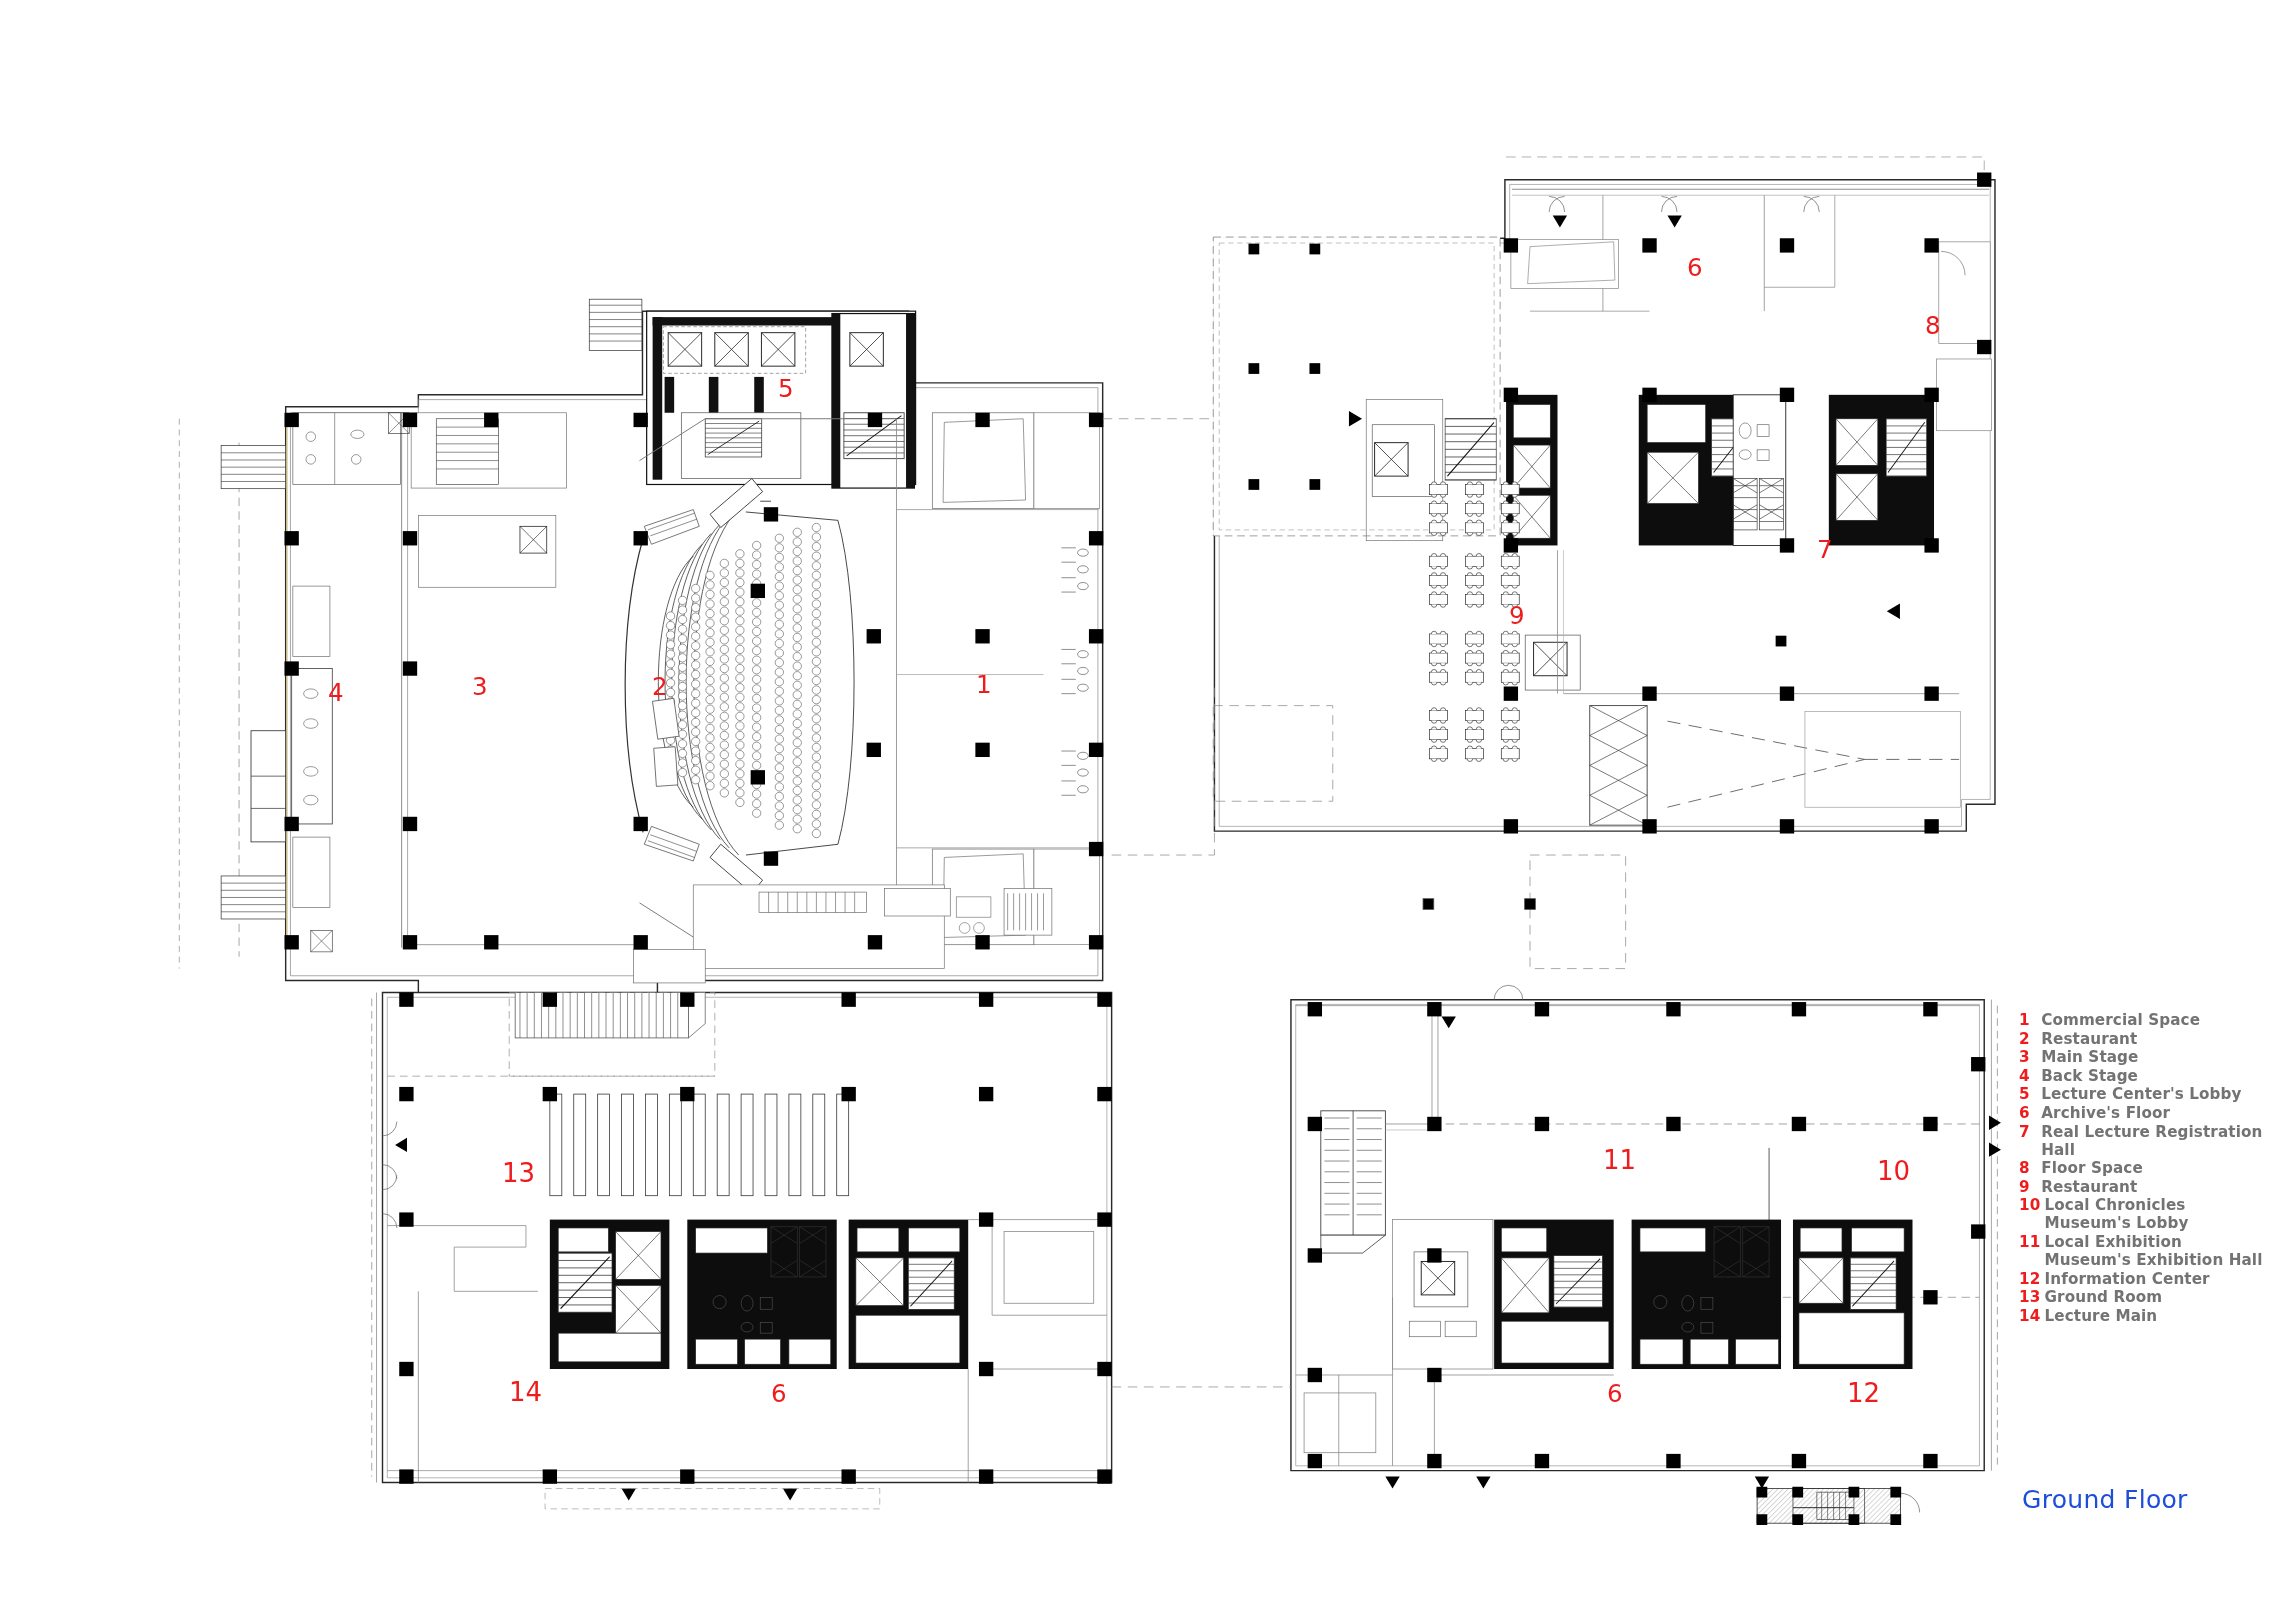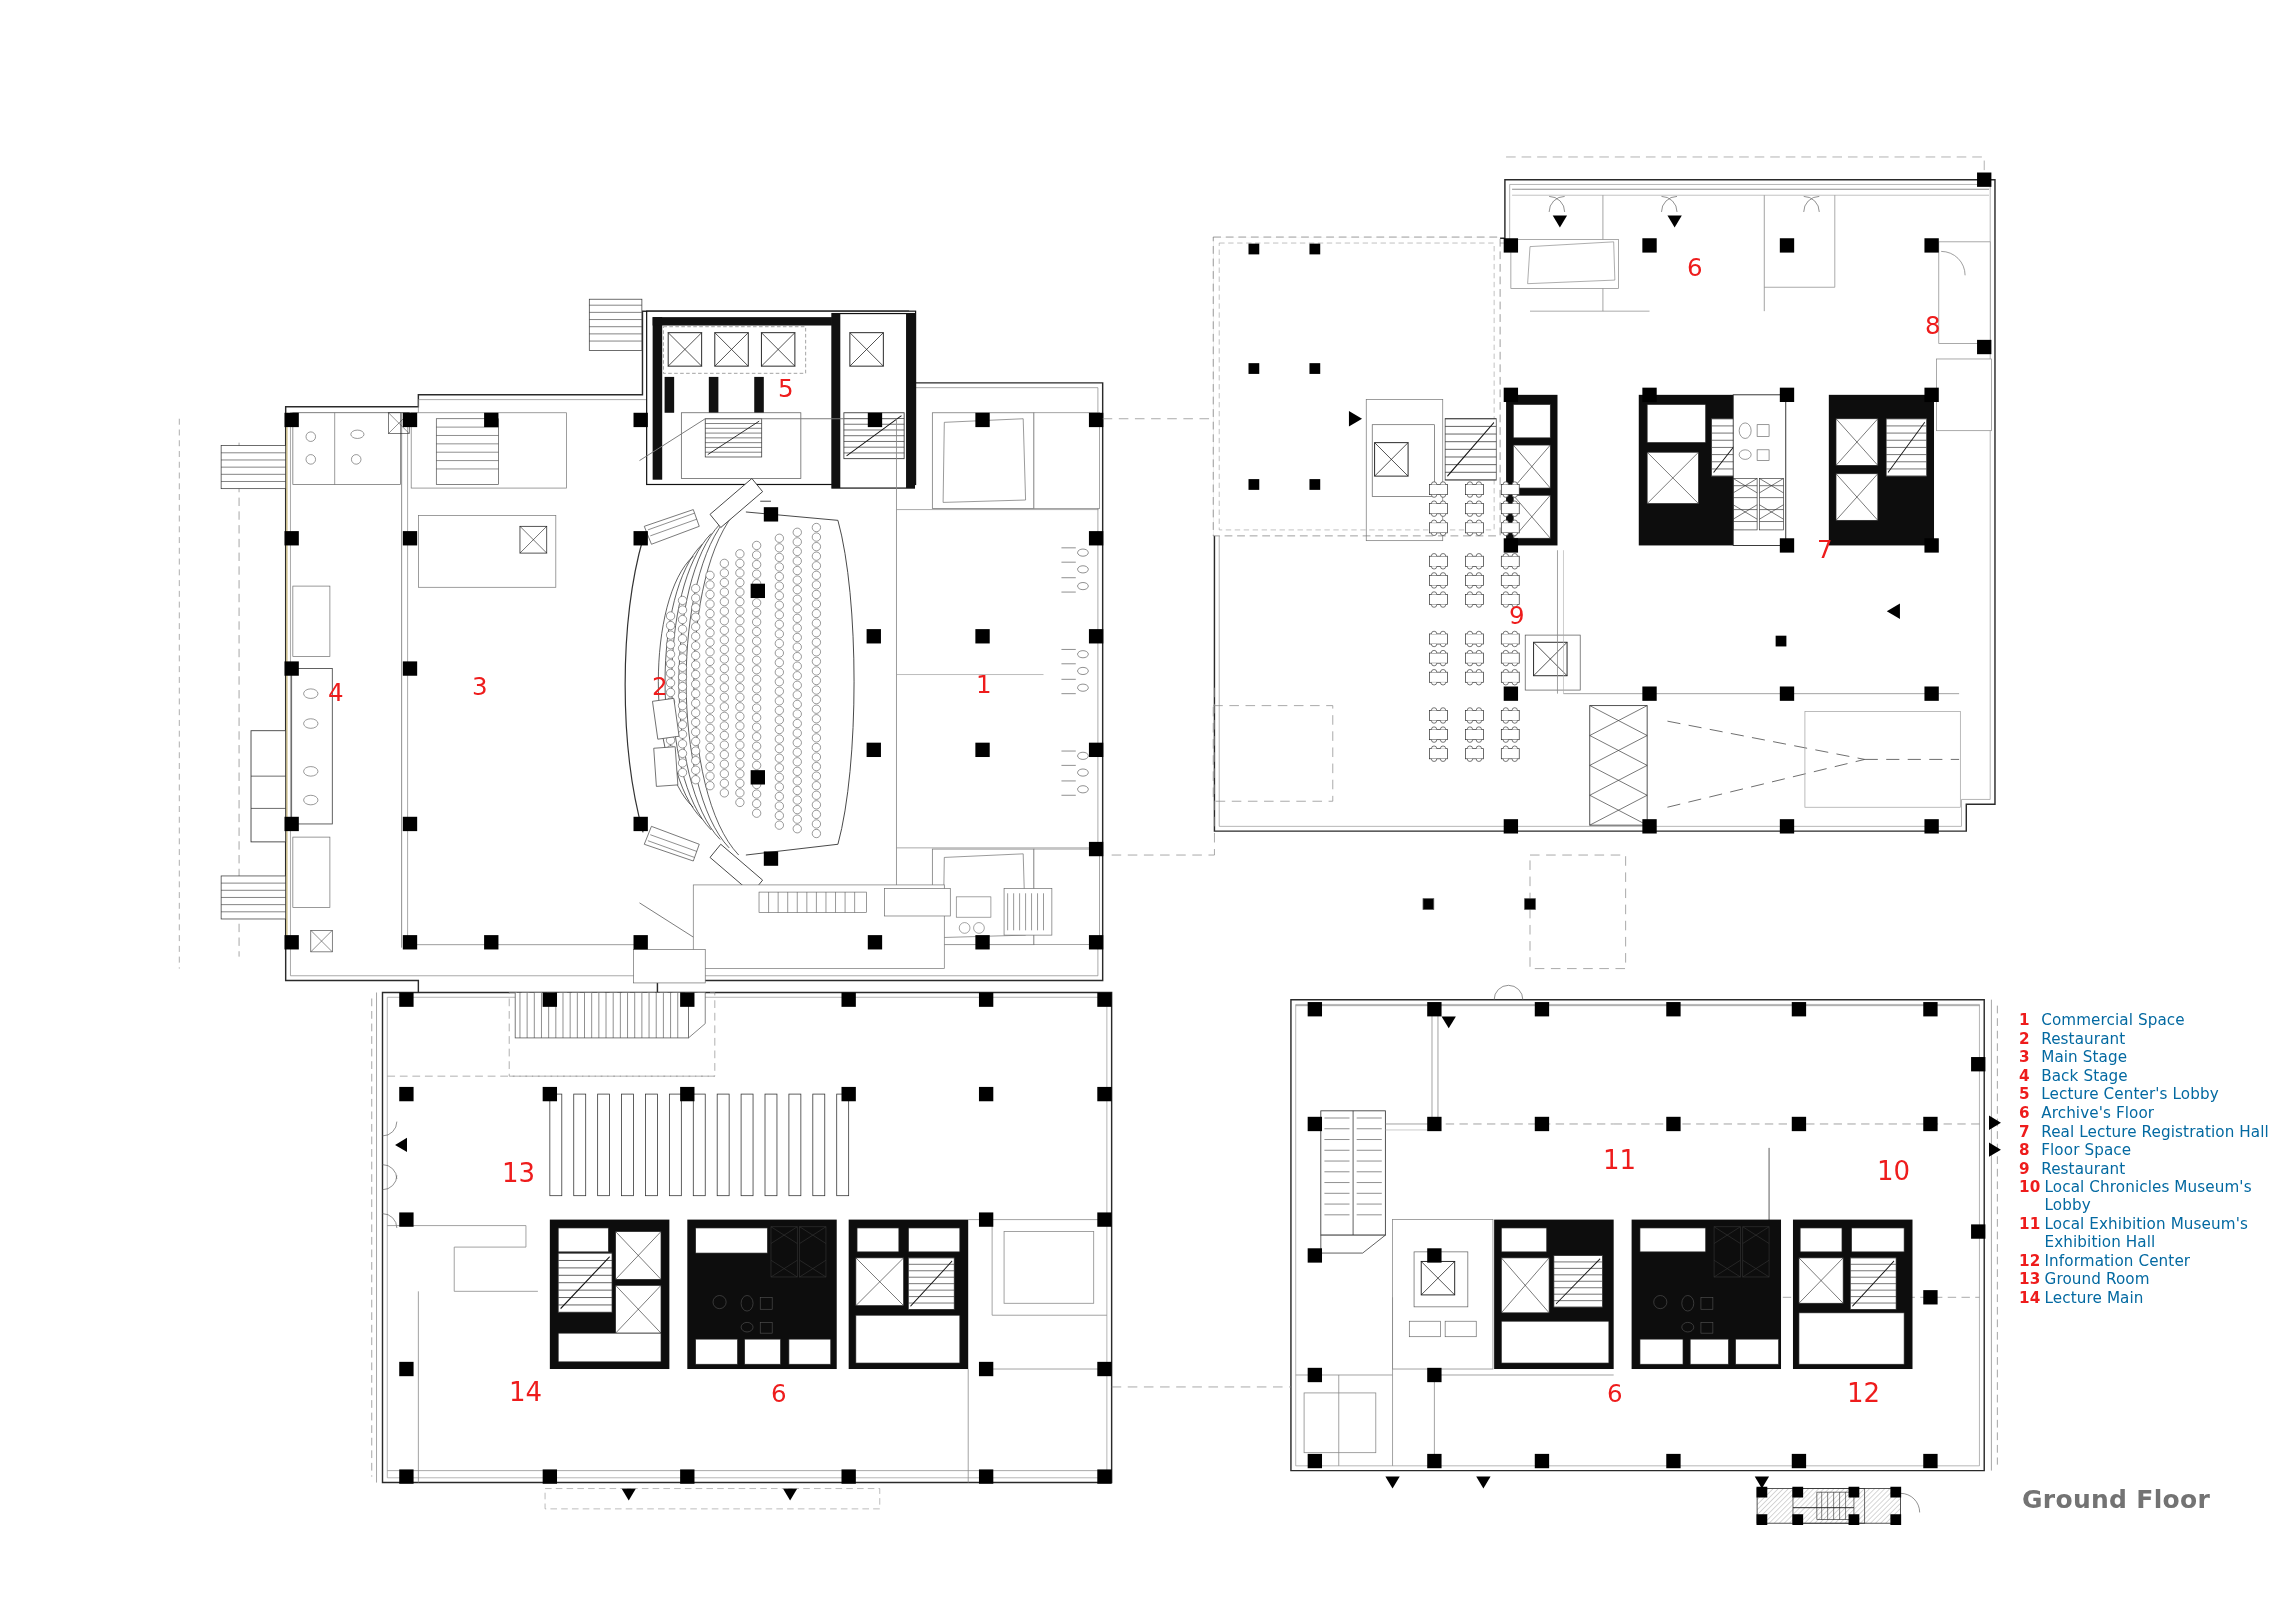--- a/index.html
+++ b/index.html
@@ -7,23 +7,23 @@
        font-family:"DejaVu Sans","Liberation Sans",sans-serif;}
   #sheet{position:absolute;inset:0;background:#fff;}
   svg.plan{position:absolute;left:0;top:0;width:2295px;height:1624px;}
 
   
   #legend{position:absolute;left:2019px;top:1011px;width:251px;}
   .leg-row{display:flex;align-items:flex-start;margin-bottom:0.6px;
            font-size:15.2px;line-height:18px;color:#111;letter-spacing:0.1px;}
   .leg-num{color:#ee1c1c;font-weight:700;min-width:18px;flex:0 0 auto;
            text-align:left;margin-right:4.2px;}
-  .leg-txt{color:#0369a1;}
+  .leg-txt{color:#737373;font-weight:bold;}
   #floor-title{position:absolute;left:2022px;top:1485px;
-               font-size:25px;color:#737373;letter-spacing:0.3px;font-weight:bold;}
+               font-size:25px;color:#1d4ed8;letter-spacing:0.3px;}
 
   
   .rnum{position:absolute;color:#ee1c1c;font-size:24.5px;line-height:24.5px;
         font-weight:400;}
   .rnum.big{font-size:26px;}
 </style>
 </head>
 <body>
 
 <div id="sheet">

